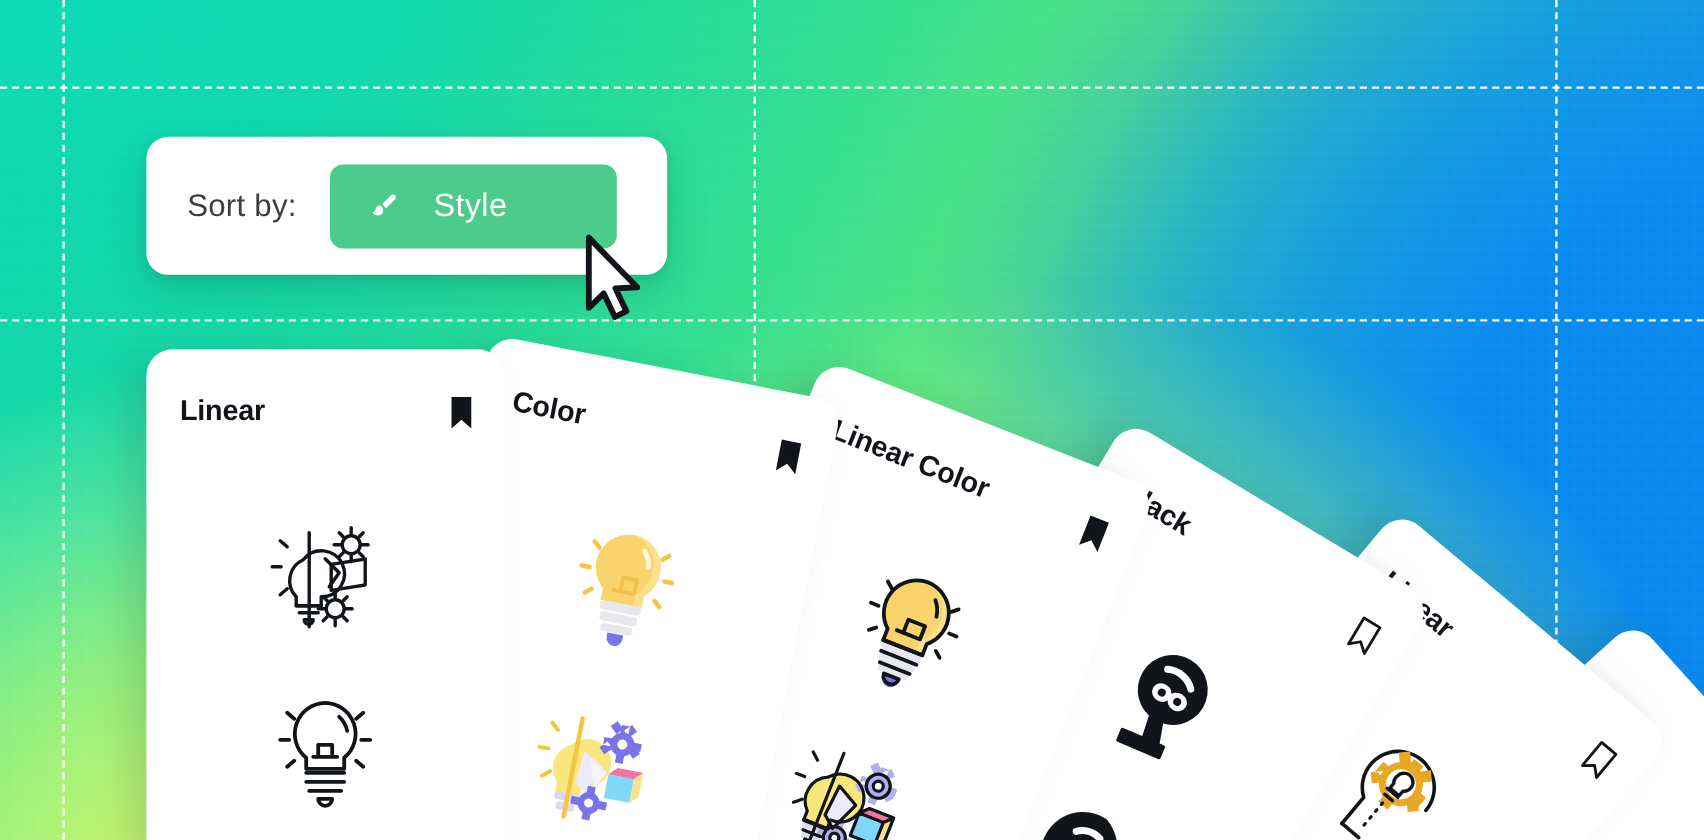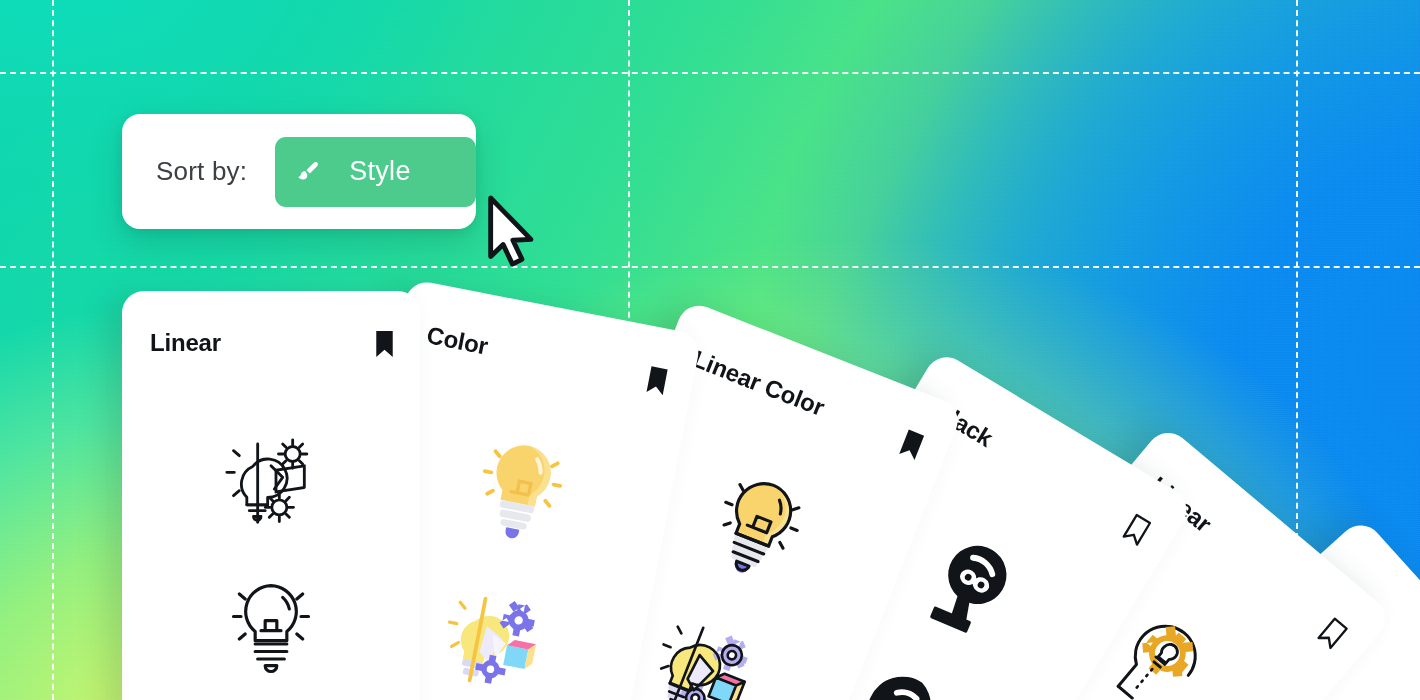--- a/index.html
+++ b/index.html
@@ -49,21 +49,21 @@
   }
   .guide.h {
     height: 0; border-top: 2px dashed rgba(255,255,255,.95);
     left: -10px; width: 1450px;
   }
 
   
   #sortbar {
     position: absolute;
     left: 122px; top: 114px;
-    width: 354px; height: 115px;
+    width: 434px; height: 115px;
     background: #ffffff;
     border-radius: 18px;
     box-shadow: 0 14px 34px rgba(10,60,50,.18), 0 3px 10px rgba(10,60,50,.10);
     display: flex;
     align-items: center;
     padding-left: 34px;
     z-index: 6;
   }
   #sortbar .label {
     font-size: 26px;
@@ -72,21 +72,21 @@
     white-space: nowrap;
   }
   #style-chip {
     margin-left: 28px;
     width: 239px; height: 70px;
     background: #4ccb8c;
     border-radius: 11px;
     display: flex;
     align-items: center;
     justify-content: flex-start;
-    padding-left: 20px;
+    padding-left: 32px;
     gap: 28px;
     cursor: pointer;
     position: relative;
   }
   #style-chip .chip-text {
     color: #ffffff;
     font-size: 27px;
     letter-spacing: .3px;
   }
   .brush-icon { width: 26px; height: 26px; display: block; flex: 0 0 auto; }

